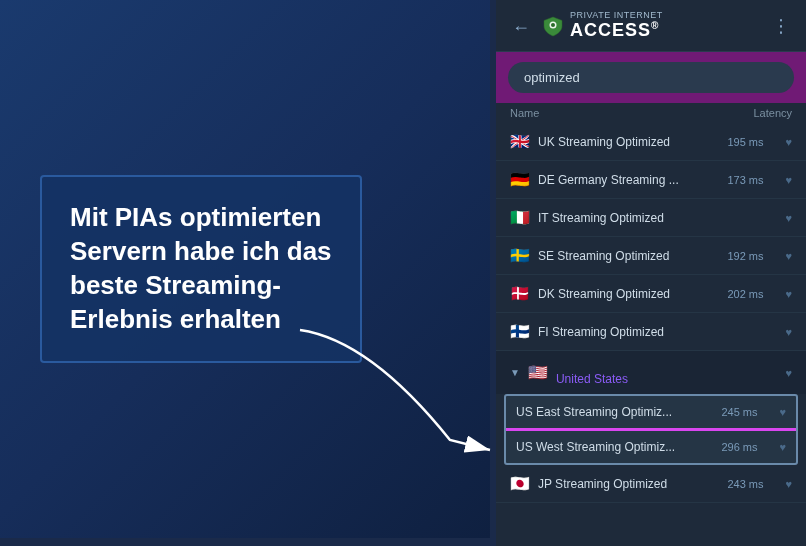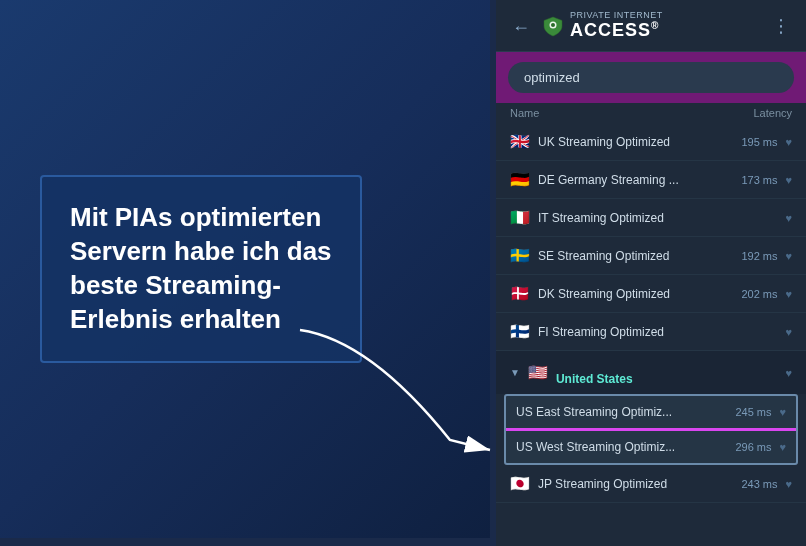--- a/index.html
+++ b/index.html
@@ -177,21 +177,21 @@
     }
 
     .server-name {
       color: #d0dde8;
       font-size: 12px;
     }
 
     .server-right {
       display: flex;
       align-items: center;
-      gap: 8px;
+      gap: 22px;
     }
 
     .latency {
       color: #7a9ab8;
       font-size: 11px;
       min-width: 42px;
       text-align: right;
     }
 
     .heart-icon {
@@ -213,23 +213,23 @@
       align-items: center;
       gap: 8px;
     }
 
     .group-arrow {
       color: #7a9ab8;
       font-size: 10px;
     }
 
     .group-name {
-      color: #5eead4;
+      color: #8b5cf6;
       font-size: 12px;
-      font-weight: 700;
+      font-weight: 400;
       margin-top: 13px;
     }
 
     .group-heart {
       color: #4a6a8a;
       font-size: 11px;
     }
 
     
     .us-servers-box {

